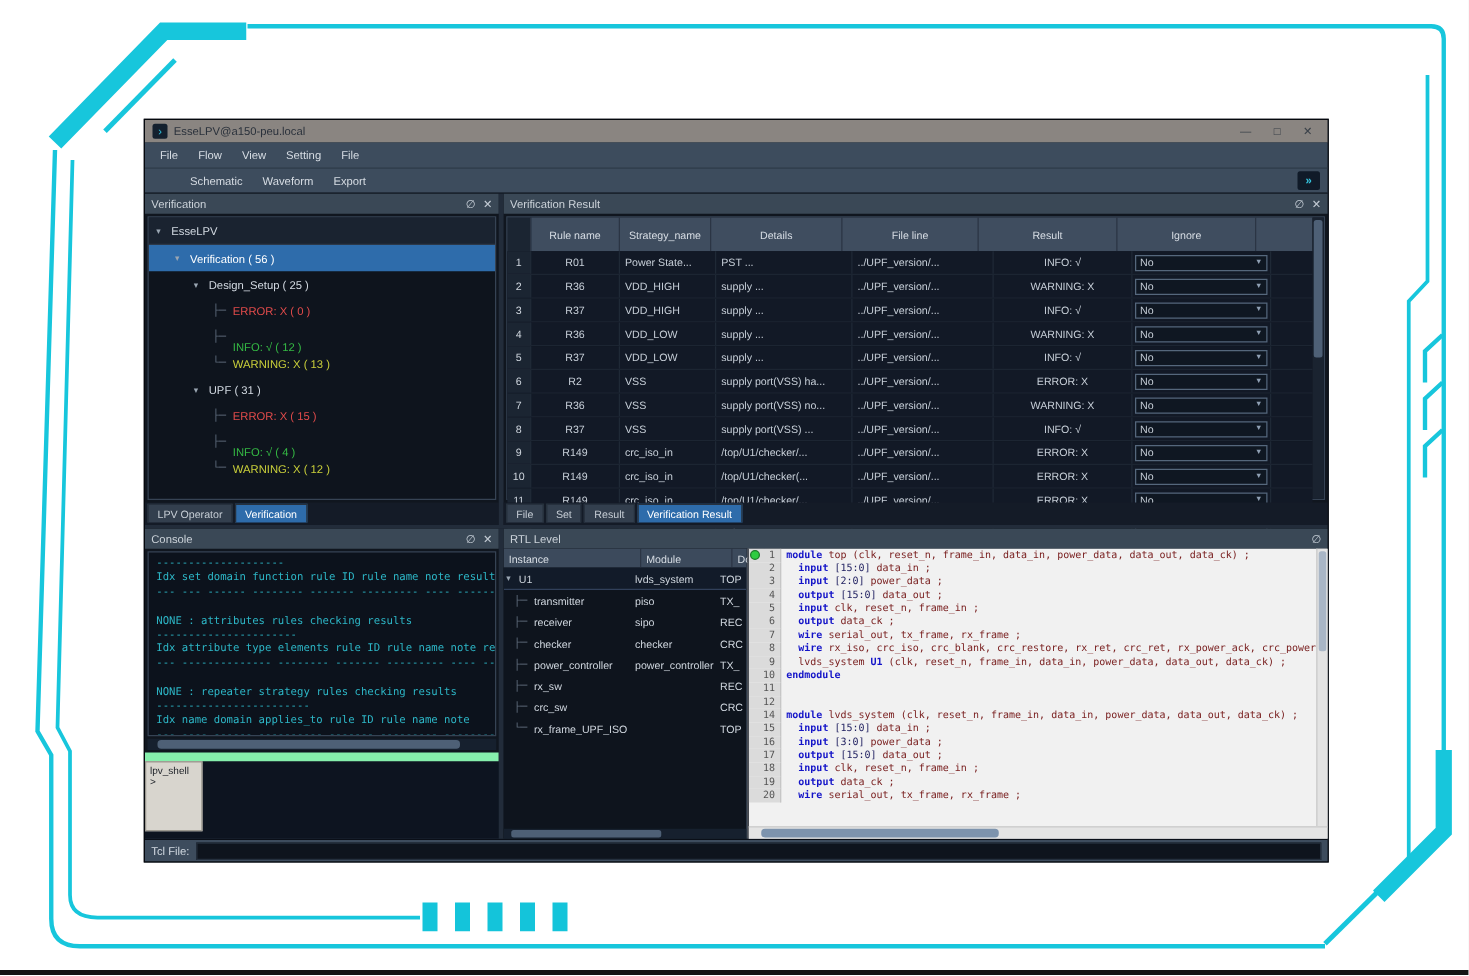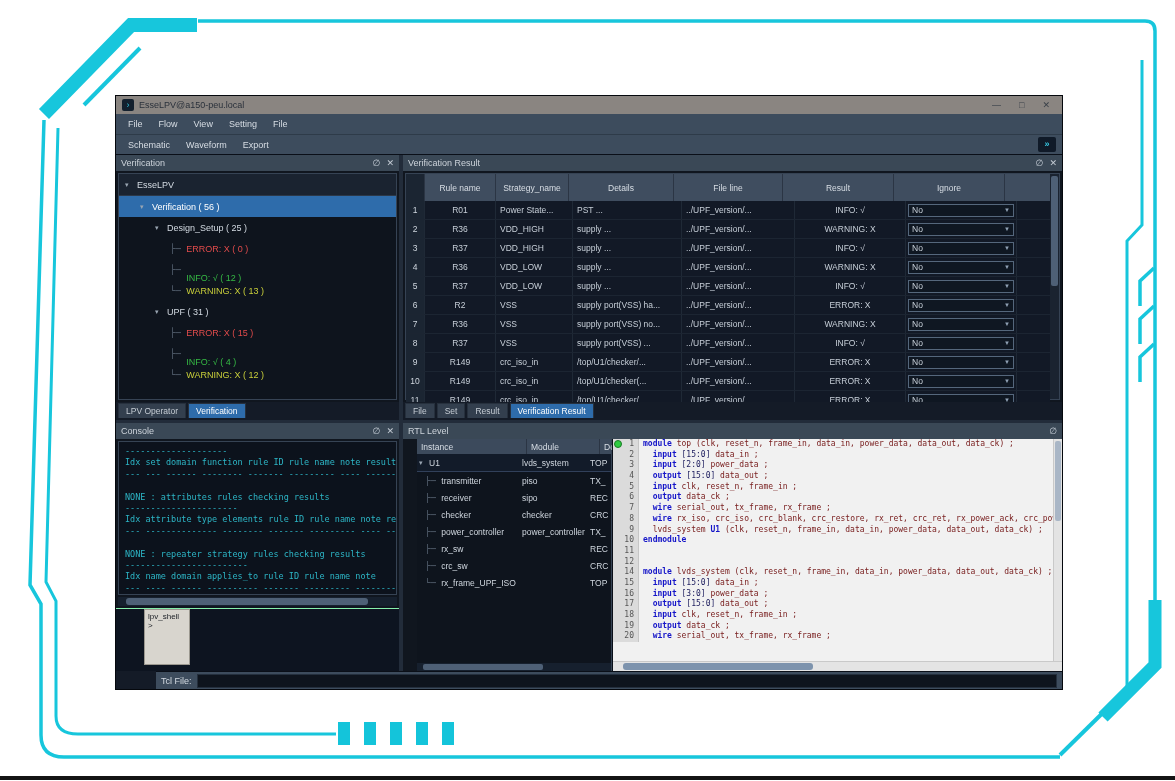--- a/index.html
+++ b/index.html
@@ -78,26 +78,26 @@
   .vscroll{width:9px;background:#1a2330;flex:0 0 auto;position:relative;}
   .vscroll .thumb{position:absolute;left:1px;right:1px;top:2px;height:110px;background:#4e6076;border-radius:2px;}
 
   
   .conbody{flex:1;margin:2px;border:1px solid #364354;background:#0c121c;overflow:hidden;
            display:flex;flex-direction:column;min-height:0;}
   .conout{flex:1;padding:4px 6px;color:#2db6c6;font-family:"DejaVu Sans Mono",monospace;
           font-size:8.5px;line-height:11.4px;white-space:pre;overflow:hidden;}
   .conhscroll{height:9px;background:#16202e;position:relative;flex:0 0 auto;margin:0 2px 2px 2px;}
   .conhscroll .thumb{position:absolute;top:1px;bottom:1px;left:8px;width:242px;background:#4e6076;border-radius:3px;}
-  .shellarea{height:62px;background:#0d1420;border-top:1px solid #86efac;display:flex;flex:0 0 auto;padding-left:28px;}
+  .shellarea{height:62px;background:#0d1420;border-top:7px solid #86efac;display:flex;flex:0 0 auto;}
   .shellbox{width:46px;height:56px;background:#d8d5ce;color:#20242a;font-size:8px;padding:2px 3px;
             box-sizing:border-box;border:1px solid #9b988f;}
 
   
-  .rtlbody{flex:1;display:flex;min-height:0;margin-left:14px;}
+  .rtlbody{flex:1;display:flex;min-height:0;}
   .rtltree{width:194px;flex:0 0 auto;display:flex;flex-direction:column;background:#0e141d;
            border-right:1px solid #364354;min-height:0;}
   .rtlhead{height:15px;display:flex;background:#3c4a5c;color:#d8dee5;font-size:8.5px;flex:0 0 auto;}
   .rtlhead .hc{display:flex;align-items:center;padding-left:4px;border-right:1px solid #2b3544;overflow:hidden;white-space:nowrap;}
   .rtlrows{flex:1;overflow:hidden;}
   .rtlrow{height:17px;display:flex;align-items:center;font-size:8.5px;color:#cfd6de;white-space:nowrap;}
   .rtlrow.first{border-bottom:1px solid #31405a;background:#121b29;}
   .ci-inst{width:105px;flex:0 0 auto;display:flex;align-items:center;overflow:hidden;}
   .ci-mod{width:68px;flex:0 0 auto;overflow:hidden;}
   .ci-dom{width:21px;flex:0 0 auto;overflow:hidden;}
@@ -114,21 +114,21 @@
        box-sizing:border-box;position:relative;border-right:1px solid #c6c6c6;}
   .gut .mark{position:absolute;left:1px;top:1px;width:8px;height:8px;border-radius:50%;
              background:#2ecc40;border:1px solid #1a7a26;box-sizing:border-box;}
   .ctext{white-space:pre;color:#333;padding-left:4px;}
   .kw{color:#1414c8;font-weight:bold;} .id{color:#7a2020;} .num{color:#202060;} .pl{color:#333;}
   .codehscroll{height:9px;background:#e4e4e4;position:relative;flex:0 0 auto;border-top:1px solid #c9c9c9;}
   .codehscroll .thumb{position:absolute;top:1px;bottom:1px;left:10px;width:190px;background:#7d93ad;border-radius:3px;}
 
   
   .tclbar{height:17px;background:#3d4c5d;display:flex;align-items:center;padding:0 5px;gap:5px;
-          border-top:1px solid #0a0f18;flex:0 0 auto;margin-left:40px;}
+          border-top:1px solid #0a0f18;flex:0 0 auto;}
   .tclinput{flex:1;height:12px;background:#0e141d;border:1px solid #242f3d;}
 </style>
 </head>
 <body>
 
 <div class="canvas">
 
   <svg class="frame-svg" width="1175" height="781" viewBox="0 0 1175 781">
     <g stroke="#17c6dc" fill="none">
       <path d="M198,21 H1145 Q1155,21 1155,31 V648" stroke-width="3.5"></path>
@@ -166,21 +166,21 @@
 
     <div class="menubar" id="menubar">
         <div class="mi">File</div>
         <div class="mi">Flow</div>
         <div class="mi">View</div>
         <div class="mi">Setting</div>
         <div class="mi">File</div>
       </div>
 
     <div class="toolbar">
-      <span id="toolbaritems" style="display:flex;">
+      <span id="toolbaritems" style="display:flex;margin-left:24px;">
           <div class="ti">Schematic</div>
           <div class="ti">Waveform</div>
           <div class="ti">Export</div>
         </span>
       <span class="tb-spacer"></span>
       <span class="tb-overflow">»</span>
     </div>
 
     <div class="mainarea">
       <div class="toprow">

